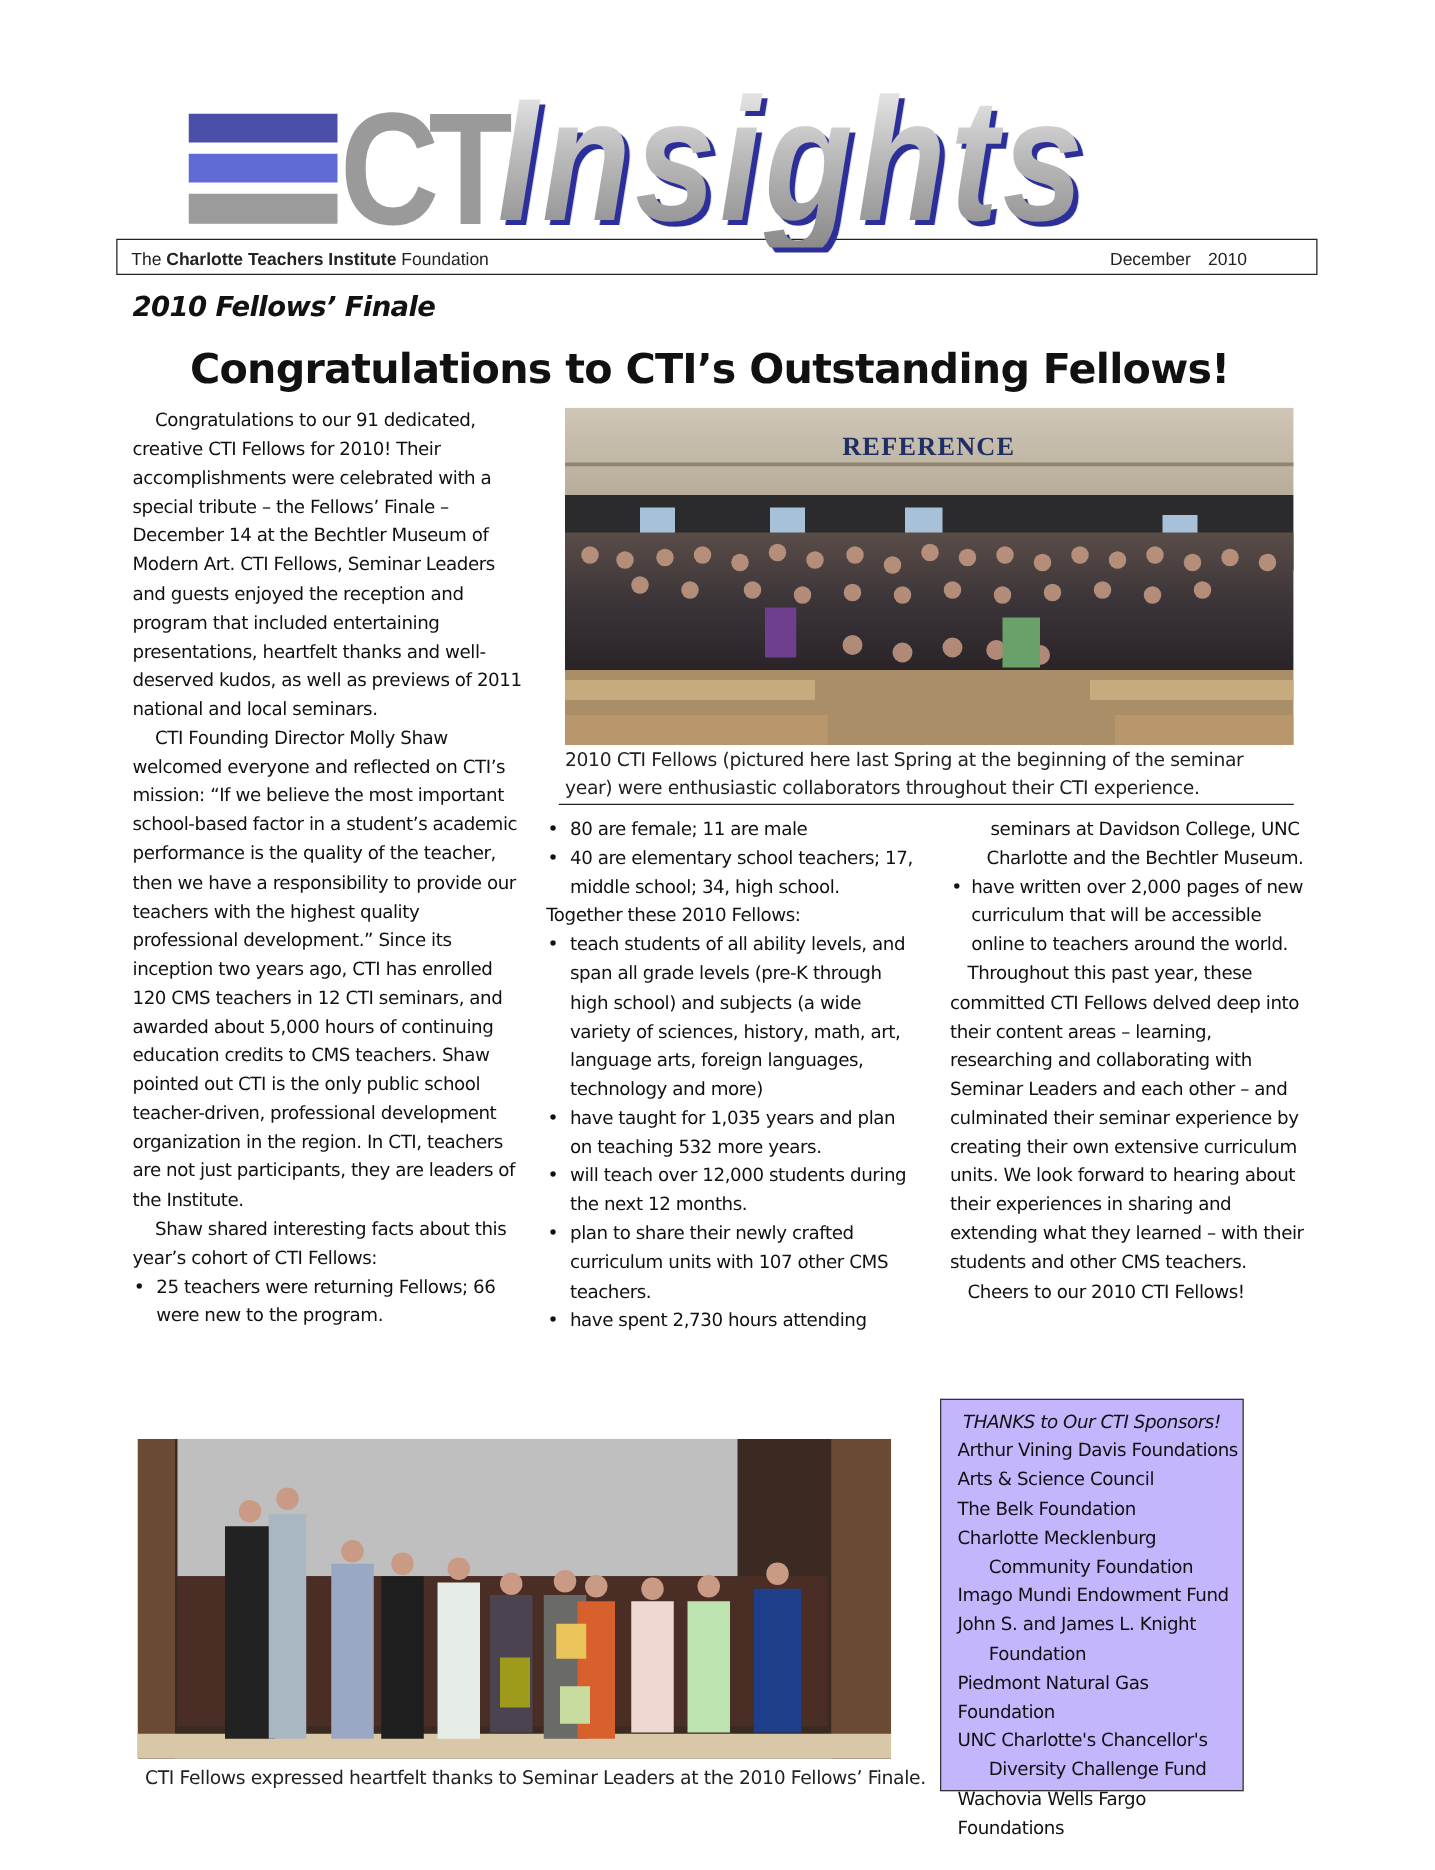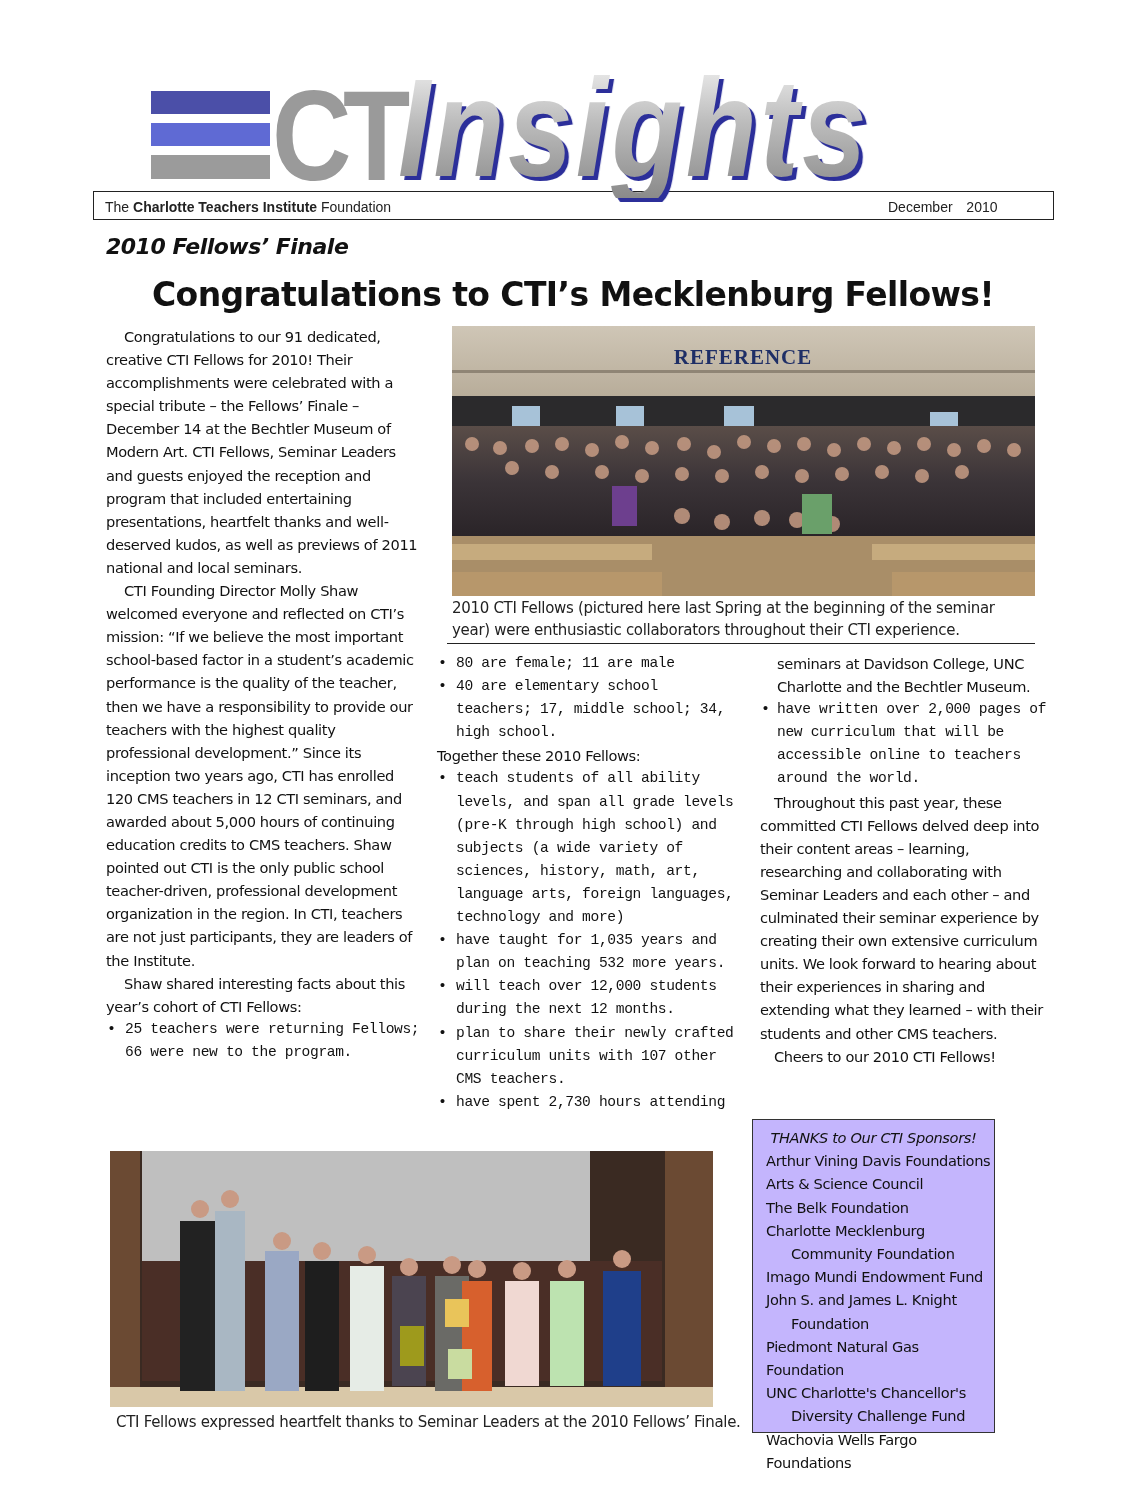--- a/index.html
+++ b/index.html
@@ -31,21 +31,21 @@
   .kicker { position: absolute; left: 106px; top: 234px; font-family: "DejaVu Sans", sans-serif;
             font-size: 22px; font-style: italic; font-weight: bold; letter-spacing: -0.5px; }
   .headline { position: absolute; left: 152px; top: 275px; font-family: "DejaVu Sans", sans-serif;
               font-size: 33px; font-weight: bold; letter-spacing: -0.6px; white-space: nowrap; }
 
   .col { position: absolute; font-family: "DejaVu Sans", sans-serif; font-size: 14.6px;
          line-height: 23.1px; letter-spacing: -0.35px; color: #111; }
   .col p { margin: 0; }
   .indent { text-indent: 18px; }
   ul.bul { list-style: none; margin: 0; padding: 0; }
-  ul.bul li { position: relative; padding-left: 19px; font-family: Liberation Mono, monospace; }
+  ul.bul li { position: relative; padding-left: 19px; }
   ul.bul li::before { content: "\2022"; position: absolute; left: 1px; top: 0; font-size: 15px; }
 
   .photo { position: absolute; overflow: hidden; }
   .caption { position: absolute; font-family: "DejaVu Sans", sans-serif; font-size: 15px;
              line-height: 22px; color: #222; letter-spacing: -0.3px; }
   .hr { position: absolute; height: 1px; background: #222; }
 
   .sponsors { position: absolute; left: 752px; top: 1119px; width: 243px; height: 314px;
               border: 1px solid #333; background: #c4b5fd; box-sizing: border-box;
               font-family: "DejaVu Sans", sans-serif; font-size: 14.6px; line-height: 23.2px;
@@ -61,21 +61,21 @@
   <div class="bar bar2"></div>
   <div class="bar bar3"></div>
   <div class="ct">CT</div>
   <div class="banner"></div>
   <div class="insights">Insights</div>
   <div class="banner-left"><span>The </span><b>Charlotte Teachers Institute</b><span> Foundation</span></div>
   <div class="banner-right" style="white-space:pre;">December  2010</div>
 </div>
 
 <div class="kicker">2010 Fellows’ Finale</div>
-<div class="headline">Congratulations to CTI’s Mecklenburg Fellows!</div>
+<div class="headline">Congratulations to CTI’s Outstanding Fellows!</div>
 
 <div class="col" style="left:106px; top:325px; width:316px;">
   <p class="indent">Congratulations to our 91 dedicated, creative CTI Fellows for 2010! Their accomplishments were celebrated with a special tribute – the Fellows’ Finale – December 14 at the Bechtler Museum of Modern Art. CTI Fellows, Seminar Leaders and guests enjoyed the reception and program that included entertaining presentations, heartfelt thanks and well-deserved kudos, as well as previews of 2011 national and local seminars.</p>
   <p class="indent">CTI Founding Director Molly Shaw welcomed everyone and reflected on CTI’s mission: “If we believe the most important school-based factor in a student’s academic performance is the quality of the teacher, then we have a responsibility to provide our teachers with the highest quality professional development.” Since its inception two years ago, CTI has enrolled 120 CMS teachers in 12 CTI seminars, and awarded about 5,000 hours of continuing education credits to CMS teachers. Shaw pointed out CTI is the only public school teacher-driven, professional development organization in the region. In CTI, teachers are not just participants, they are leaders of the Institute.</p>
   <p class="indent">Shaw shared interesting facts about this year’s cohort of CTI Fellows:</p>
   <ul class="bul">
     <li>25 teachers were returning Fellows; 66 were new to the program.</li>
   </ul>
 </div>
 
@@ -161,21 +161,21 @@
   <ul class="bul">
     <li>teach students of all ability levels, and span all grade levels (pre-K through high school) and subjects (a wide variety of sciences, history, math, art, language arts, foreign languages, technology and more)</li>
     <li>have taught for 1,035 years and plan on teaching 532 more years.</li>
     <li>will teach over 12,000 students during the next 12 months.</li>
     <li>plan to share their newly crafted curriculum units with 107 other CMS teachers.</li>
     <li>have spent 2,730 hours attending</li>
   </ul>
 </div>
 
 <div class="col" style="left:760px; top:652px; width:295px;">
-  <p style="padding-left:17px;">seminars at Davidson College, UNC Charlotte and the Bechtler Museum.</p>
+  <p style="padding-left:17px;text-align:center;">seminars at Davidson College, UNC Charlotte and the Bechtler Museum.</p>
   <ul class="bul">
     <li style="padding-left:17px;">have written over 2,000 pages of new curriculum that will be accessible online to teachers around the world.</li>
   </ul>
   <p class="indent" style="text-indent:14px;">Throughout this past year, these committed CTI Fellows delved deep into their content areas – learning, researching and collaborating with Seminar Leaders and each other – and culminated their seminar experience by creating their own extensive curriculum units. We look forward to hearing about their experiences in sharing and extending what they learned – with their students and other CMS teachers.</p>
   <p style="padding-left:14px;">Cheers to our 2010 CTI Fellows!</p>
 </div>
 
 <div class="photo" style="left:110px; top:1151px; width:603px; height:256px;">
   <svg width="603" height="256" viewBox="0 0 603 256">
     <rect width="603" height="256" fill="#3a2a22"></rect>

